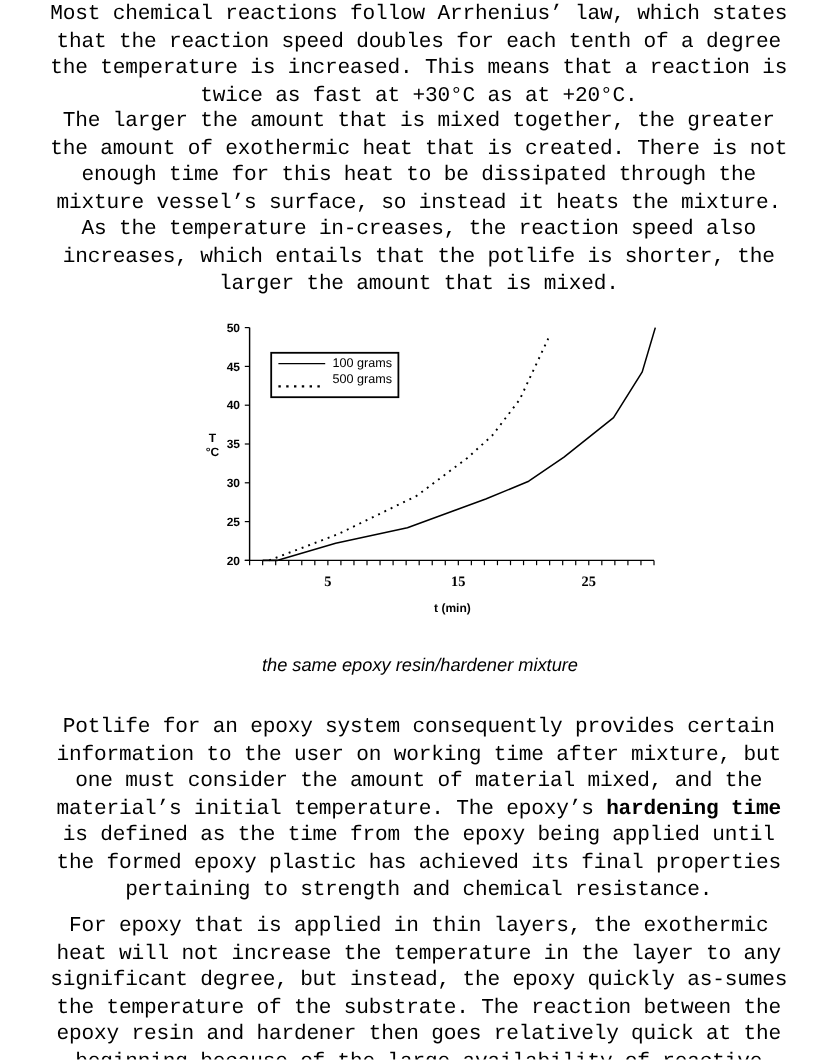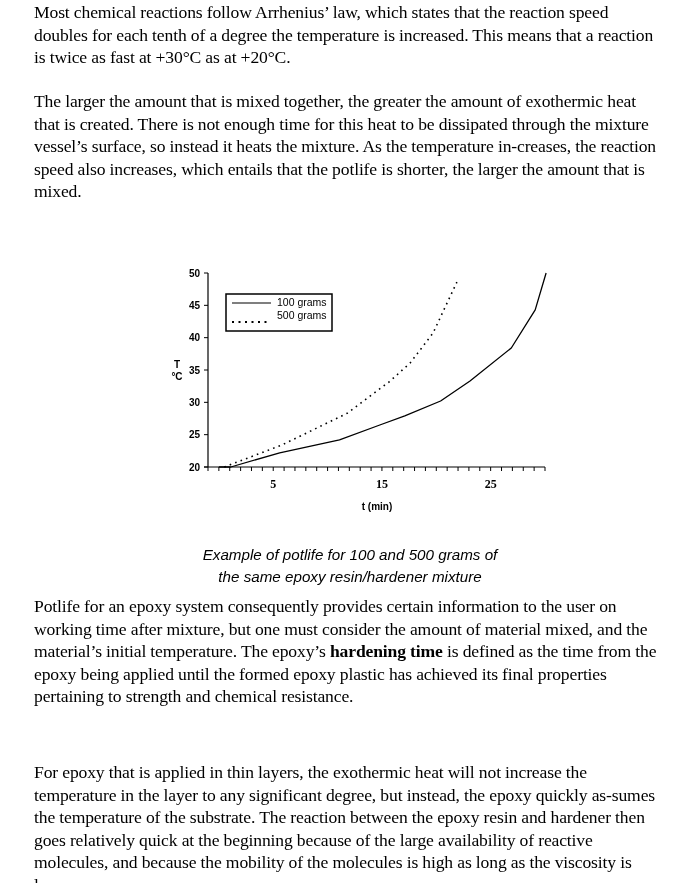--- a/index.html
+++ b/index.html
@@ -1,20 +1,20 @@
 <!DOCTYPE html>
 <html><head>
 <meta charset="utf-8">
 <style>
   html, body { margin: 0; padding: 0; background: #ffffff; }
   body { width: 689px; height: 883px; position: relative; overflow: hidden; color: #000; }
   .para {
     position: absolute; left: 34px; width: 630px;
-    font-family: Liberation Serif, serif; font-size: 17.6px; line-height: 22.6px;
-    margin: 0; letter-spacing: -0.15px;
+    font-family: Liberation Mono, monospace; font-size: 17.6px; line-height: 22.6px;
+    margin: 0; letter-spacing: -0.15px; text-align: center;
   }
   .para b { font-weight: bold; }
   #p1 { top: 1px; }
   #p2 { top: 90px; }
   #p3 { top: 595px; }
   #p4 { top: 761px; }
   #chart { position: absolute; left: 150px; top: 255px; }
   .caption {
     position: absolute; left: 150px; width: 400px; top: 544px;
     font-family: "Liberation Sans", sans-serif; font-style: italic;
@@ -97,18 +97,17 @@
   <g>
     <rect x="76" y="39" width="106" height="37" fill="#fff" stroke="#000" stroke-width="1.5"></rect>
     <line x1="82" y1="48" x2="121" y2="48" stroke="#000" stroke-width="1.2"></line>
     <line x1="82" y1="67" x2="121" y2="67" stroke="#000" stroke-width="2" stroke-dasharray="2,4.5"></line>
     <text class="legend-text" x="127" y="51">100 grams</text>
     <text class="legend-text" x="127" y="64">500 grams</text>
   </g>
 </svg>
 
 <div class="caption">
-  <div>Example of potlife for 100 and 500 grams of</div>
   <div>the same epoxy resin/hardener mixture</div>
 </div>
 
 <p class="para" id="p3"><span>Potlife for an epoxy system consequently provides certain information to the user on working time after mixture, but one must consider the amount of material mixed, and the material’s initial temperature. The epoxy’s </span><b>hardening time</b><span> is defined as the time from the epoxy being applied until the formed epoxy plastic has achieved its final properties pertaining to strength and chemical resistance.</span></p>
 <p class="para" id="p4">For epoxy that is applied in thin layers, the exothermic heat will not increase the temperature in the layer to any significant degree, but instead, the epoxy quickly as-sumes the temperature of the substrate. The reaction between the epoxy resin and hardener then goes relatively quick at the beginning because of the large availability of reactive molecules, and because the mobility of the molecules is high as long as the viscosity is low.</p>
 
 </body></html>

